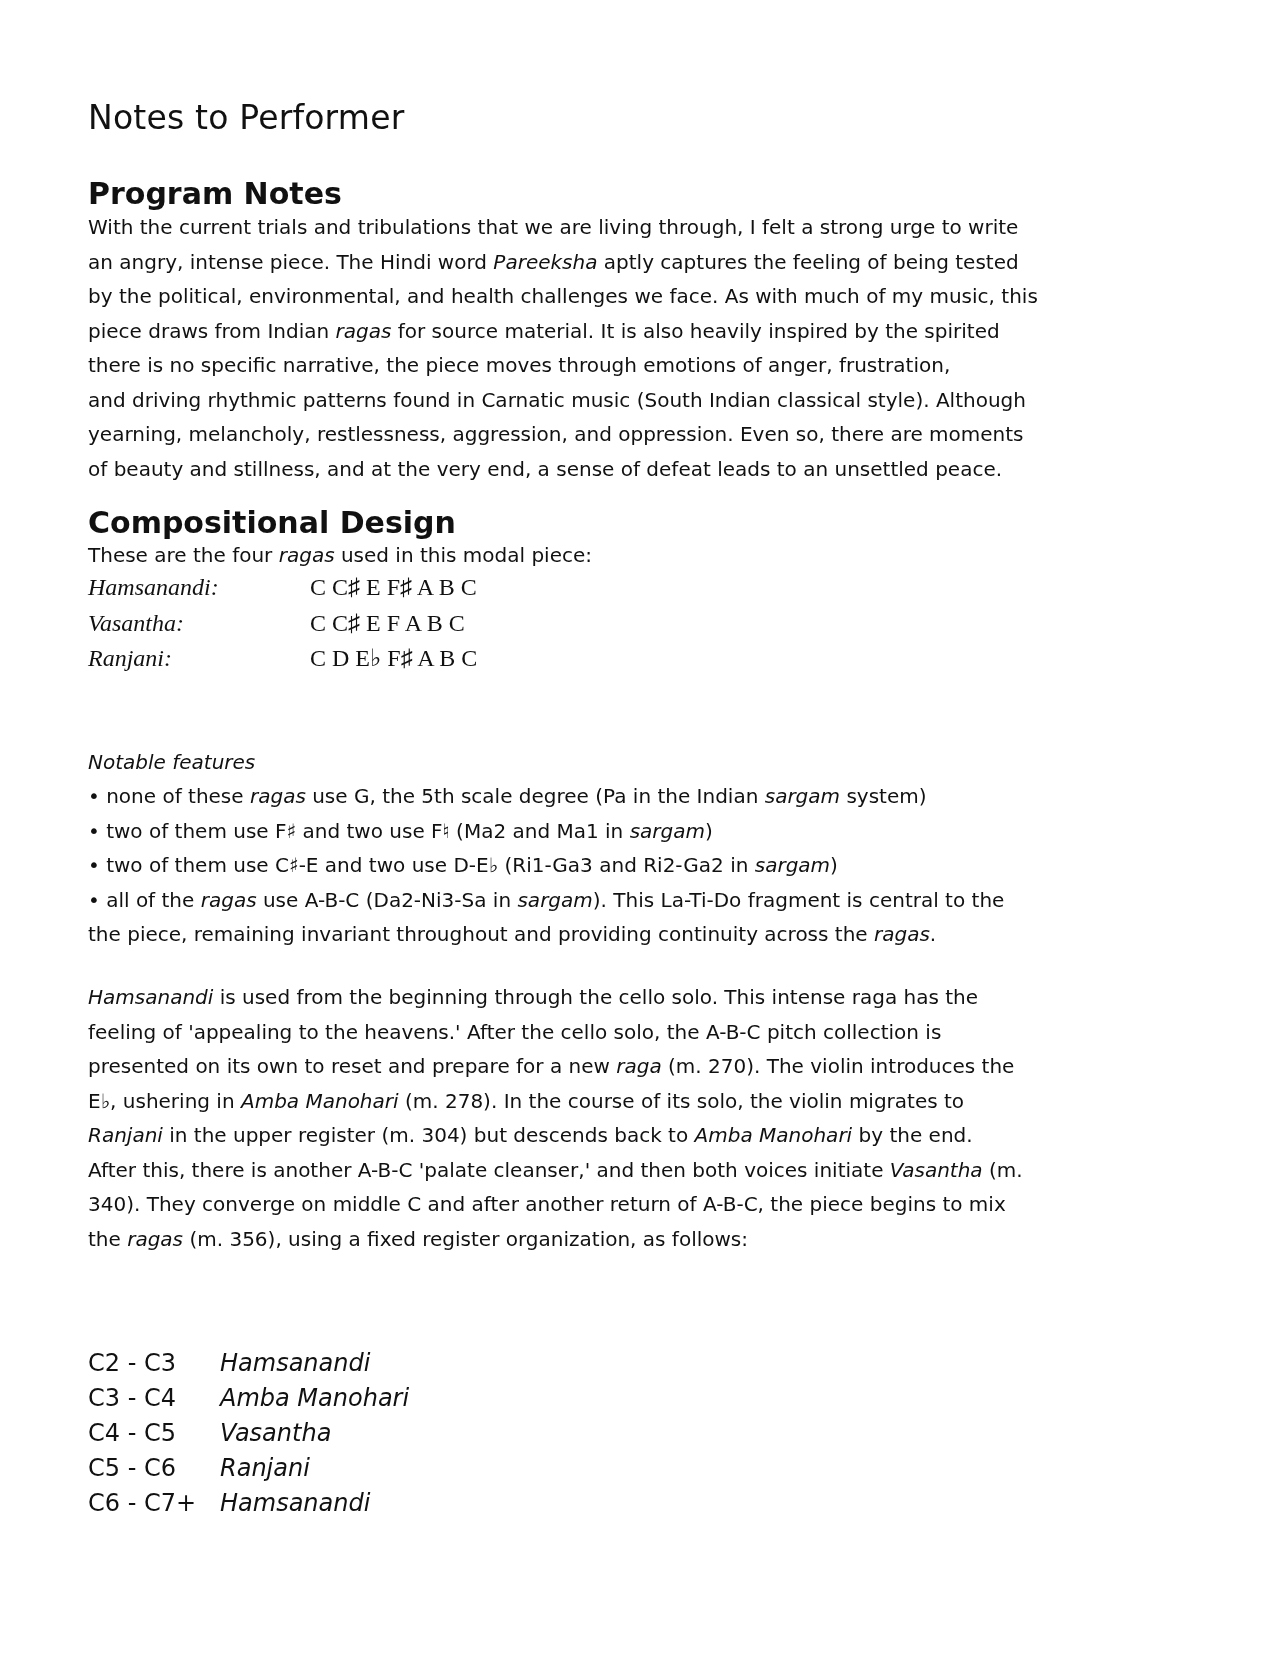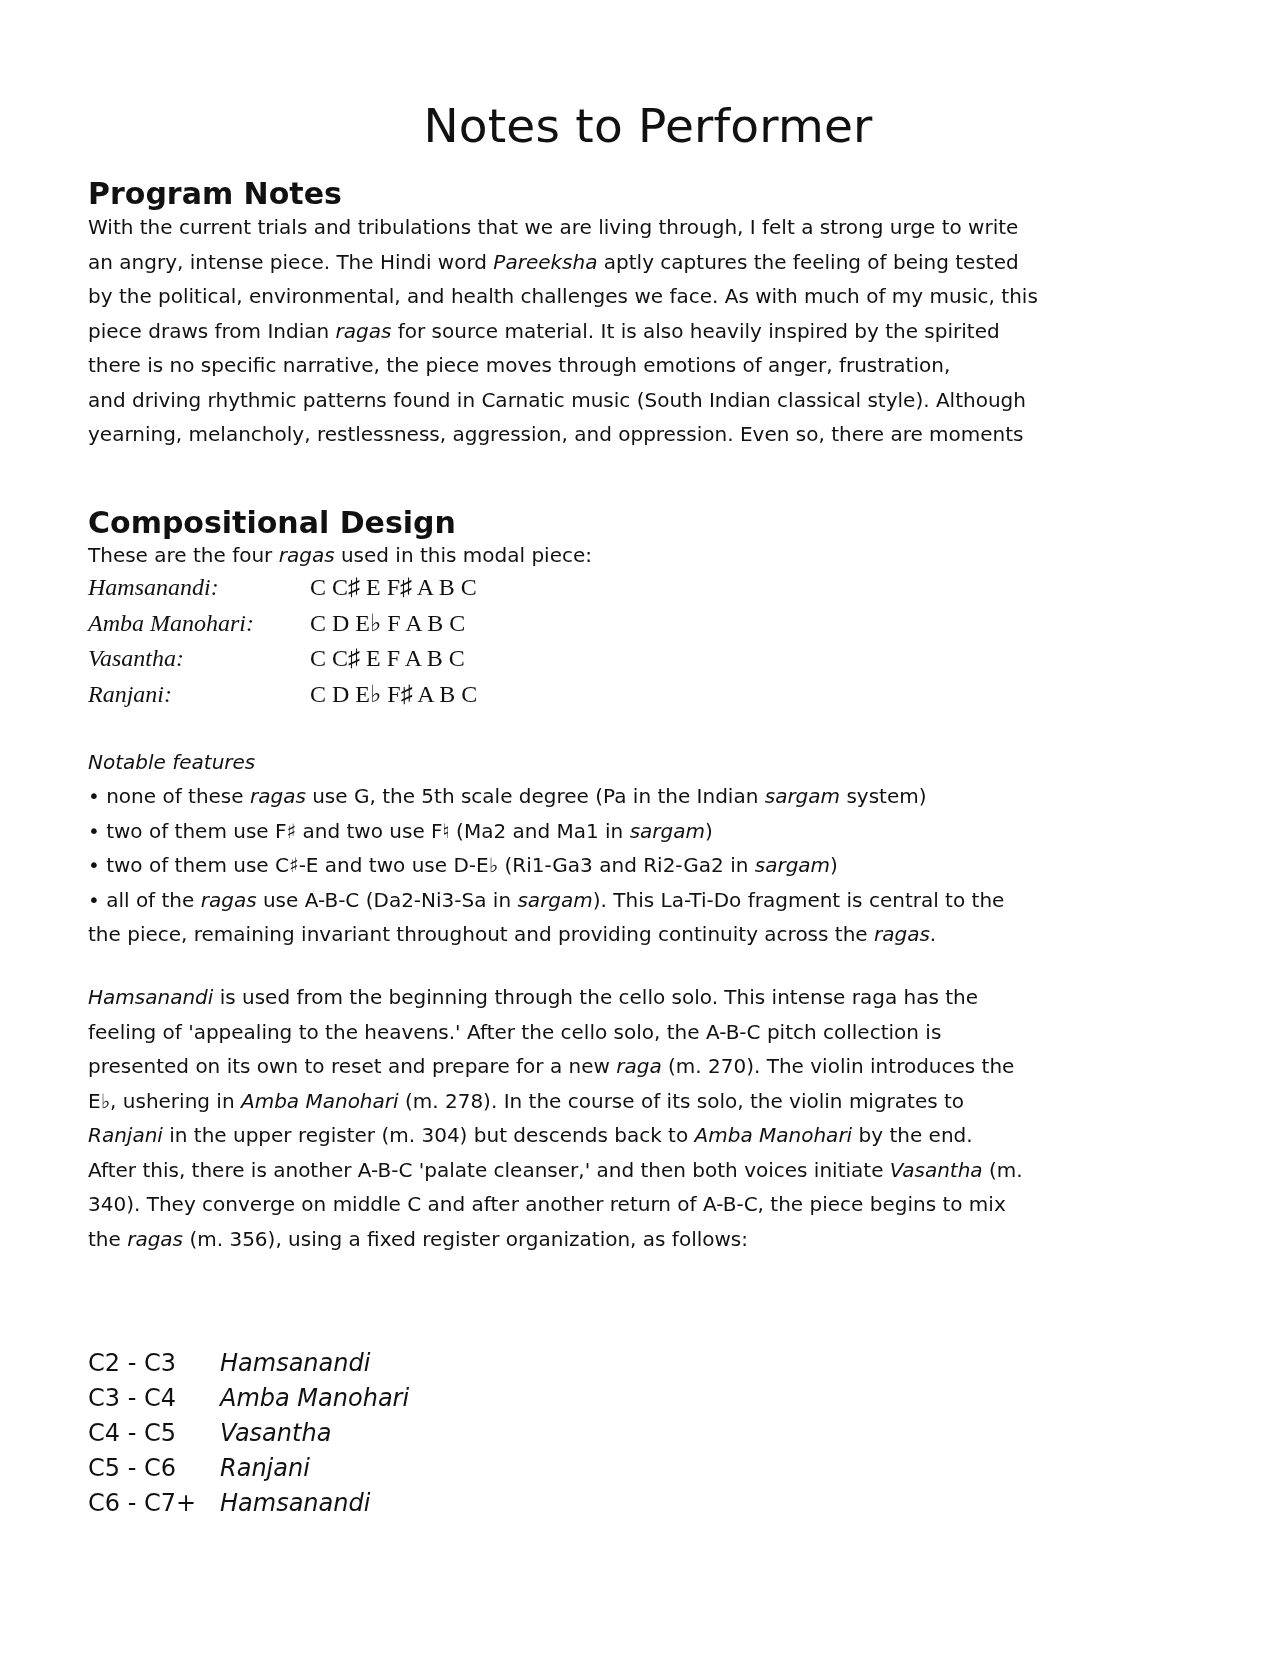--- a/index.html
+++ b/index.html
@@ -2,22 +2,22 @@
 <html><head>
   <meta charset="utf-8">
   <style>
     html, body { margin: 0; padding: 0; background: #ffffff; }
     body {
       width: 1280px; height: 1656px; position: relative; overflow: hidden;
       font-family: "DejaVu Sans", sans-serif; color: #111111;
     }
     .page { position: absolute; left: 88px; top: 0; width: 1120px; }
     .title {
-      position: absolute; left: 0; width: 1120px; top: 98px; text-align: center;
-      font-size: 47px; font-weight: normal; letter-spacing: 0.2px;
+      position: absolute; left: 0; width: 1120px; top: 98px; text-align: left;
+      font-size: 33px; font-weight: normal; letter-spacing: 0.2px;
     }
     .sec-head {
       position: absolute; left: 0; font-size: 30px; font-weight: bold;
     }
     .para {
       position: absolute; left: 0; width: 1120px; font-size: 20px;
       line-height: 34.5px; margin: 0;
     }
     .line { display: block; white-space: nowrap; }
     i, em { font-style: italic; }
@@ -38,33 +38,31 @@
 
   <div class="sec-head" style="top:176px;">Program Notes</div>
   <div class="para" style="top:210px;">
       <span class="line">With the current trials and tribulations that we are living through, I felt a strong urge to write</span>
       <span class="line">an angry, intense piece. The Hindi word <i>Pareeksha</i> aptly captures the feeling of being tested</span>
       <span class="line">by the political, environmental, and health challenges we face. As with much of my music, this</span>
       <span class="line">piece draws from Indian <i>ragas</i> for source material. It is also heavily inspired by the spirited</span>
       <span class="line">there is no specific narrative, the piece moves through emotions of anger, frustration,</span>
       <span class="line">and driving rhythmic patterns found in Carnatic music (South Indian classical style). Although</span>
       <span class="line">yearning, melancholy, restlessness, aggression, and oppression. Even so, there are moments</span>
+      <span class="line">of beauty and stillness, and at the very end, a sense of defeat leads to an unsettled peace.</span>
     </div>
 
   <div class="sec-head" style="top:505px;">Compositional Design</div>
   <div class="para" style="top:538px;">
       <span class="line">These are the four <i>ragas</i> used in this modal piece:</span>
     </div>
 
   <div class="raga-table">
     <div class="raga-row">
       <span class="raga-name">Hamsanandi:</span><span class="raga-notes">C C♯ E F♯ A B C</span>
-    </div>
-    <div class="raga-row">
-      <span class="raga-name">Amba Manohari:</span><span class="raga-notes">C D E♭ F A B C</span>
     </div>
     <div class="raga-row">
       <span class="raga-name">Vasantha:</span><span class="raga-notes">C C♯ E F A B C</span>
     </div>
     <div class="raga-row">
       <span class="raga-name">Ranjani:</span><span class="raga-notes">C D E♭ F♯ A B C</span>
     </div>
   </div>
 
   <div class="para" style="top:745px; font-style:italic;">Notable features</div>

